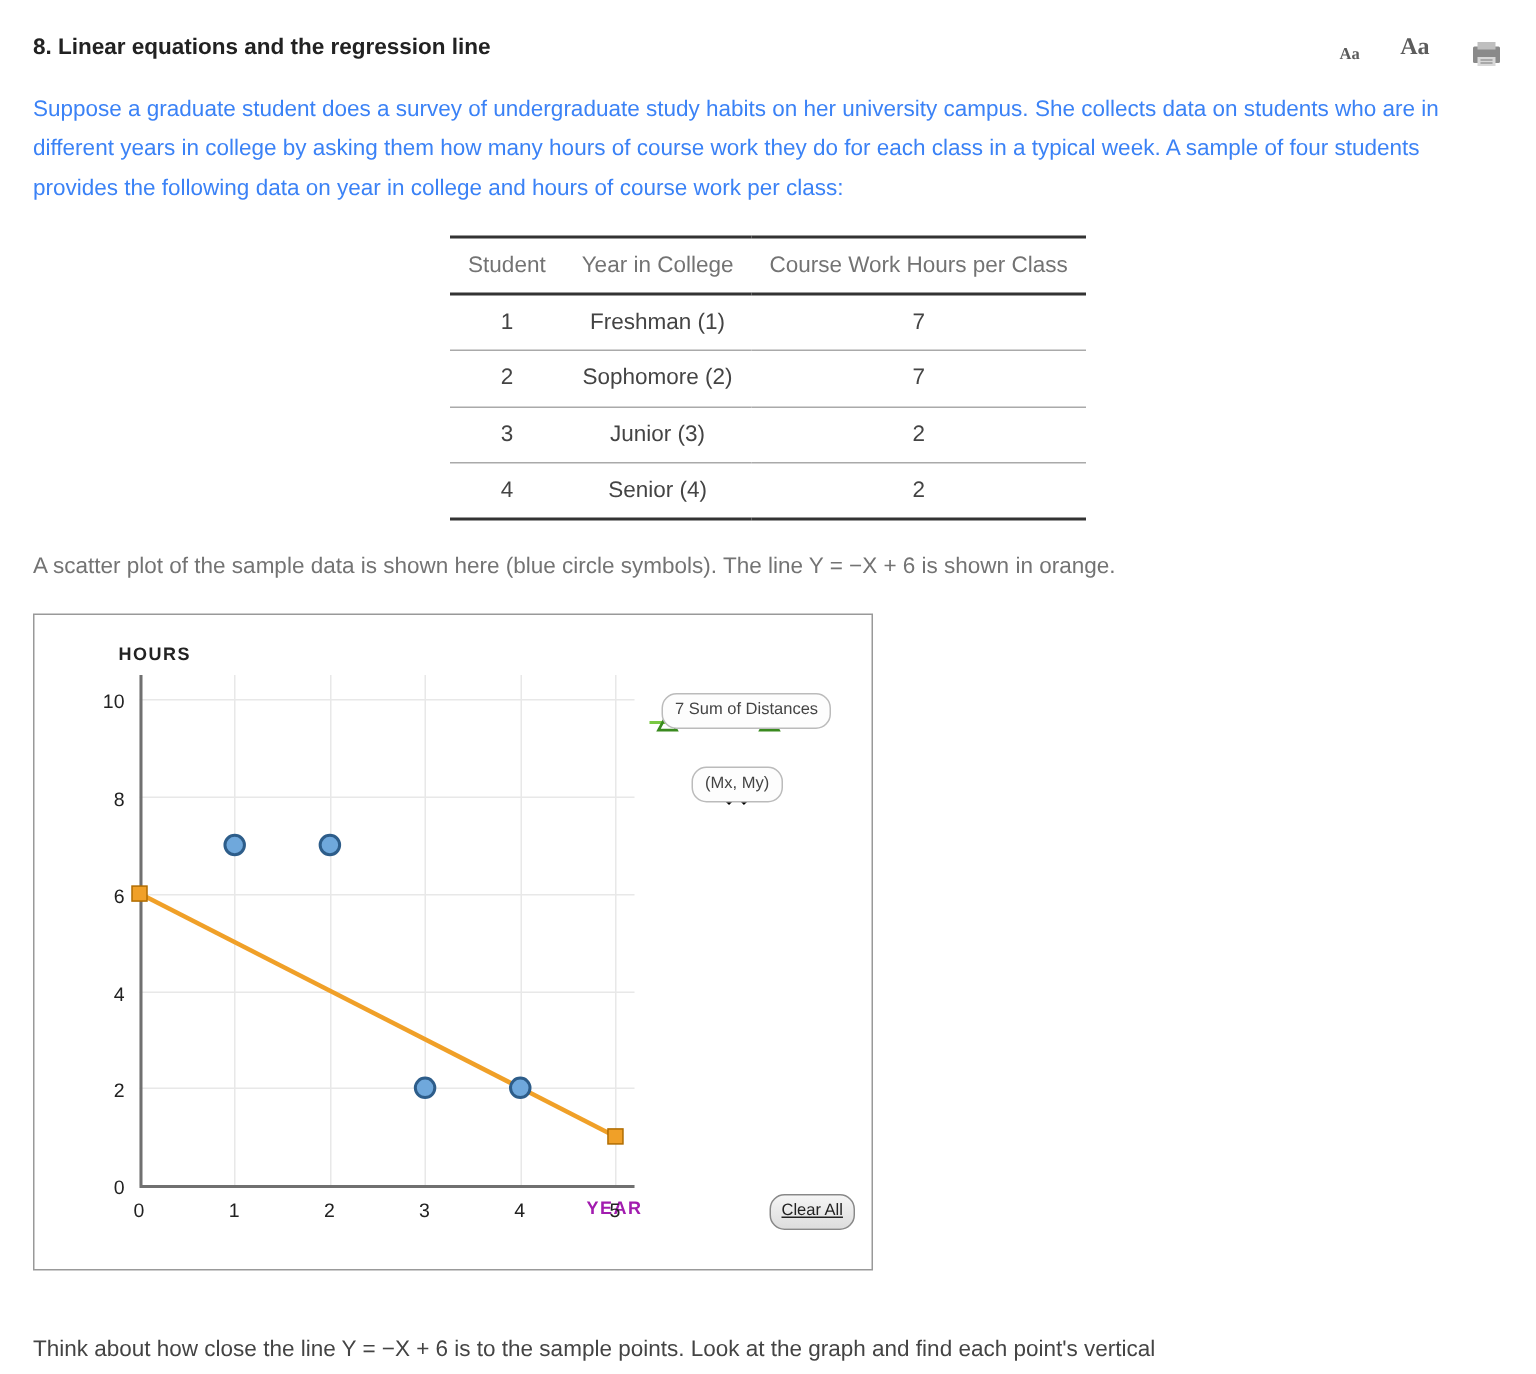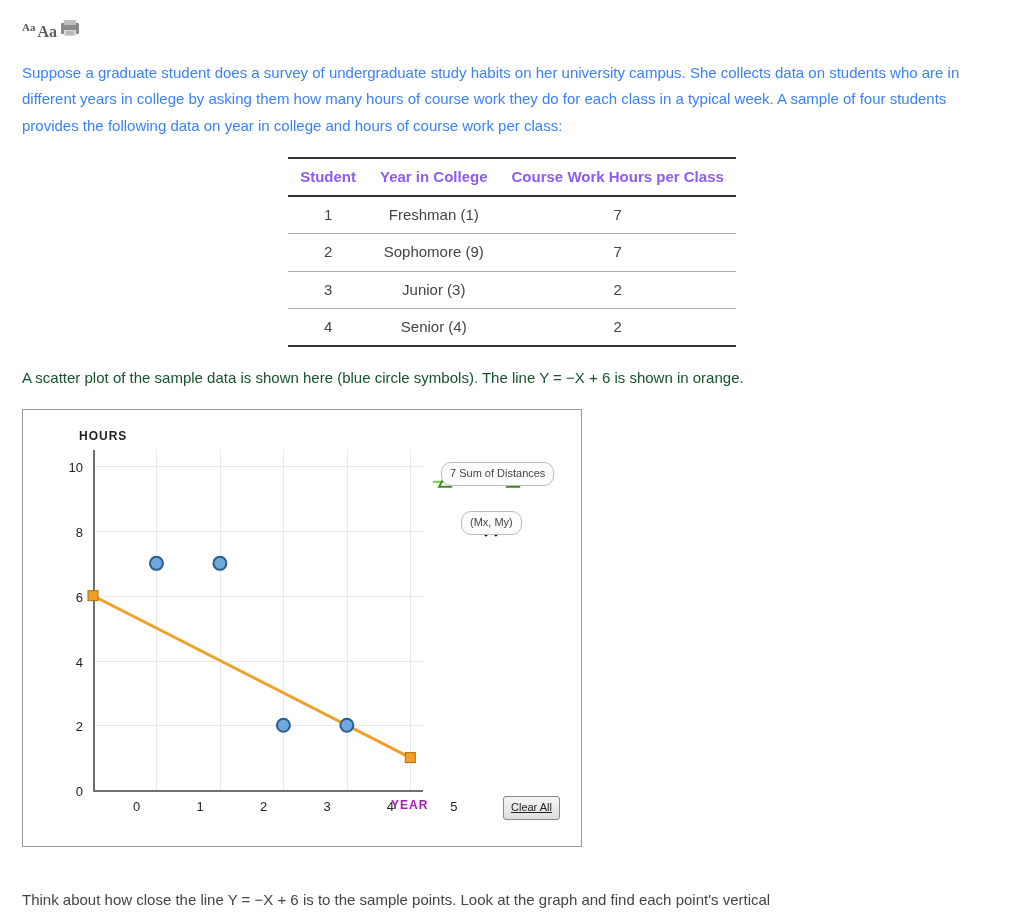--- a/index.html
+++ b/index.html
@@ -18,50 +18,50 @@
     justify-content: space-between;
     align-items: center;
     margin-bottom: 14px;
   }
   .title {
     font-weight: bold;
     color: #222;
   }
   .toolbar {
     display: flex;
-    align-items: flex-start;
-    gap: 2px;
+    align-items: flex-end;
+    gap: 27px;
   }
   .aa-small { font-size: 11px; font-weight: bold; color: #5c5c5c; font-family: Georgia, serif; cursor: pointer;}
   .aa-large { font-size: 16px; font-weight: bold; color: #5c5c5c; font-family: Georgia, serif; cursor: pointer;}
   .print-icon {
     width: 22px; height: 20px;
     display: inline-block;
     cursor: pointer;
   }
   p.intro { margin: 0 0 18px 0; color:#3b82f6; }
   table.data {
     margin: 8px auto 18px auto;
     border-collapse: collapse;
   }
   table.data th {
     text-align: left;
     padding: 5px 12px;
     border-top: 2px solid #333;
     border-bottom: 2px solid #333;
-    font-weight: bold;
-    color:#8b5cf6;
+    font-weight: normal;
+    color:#737373;
   }
   table.data td {
     text-align: center;
     padding: 5px 12px;
     border-bottom: 1px solid #aaa;
   }
   table.data tr:last-child td { border-bottom: 2px solid #333; }
-  p.caption { margin: 12px 0 18px 0; color:#14532d;}
+  p.caption { margin: 12px 0 18px 0; color:#737373;}
   .chart-box {
     border: 1px solid #999;
     width: 560px;
     padding: 12px 10px 14px 10px;
     position: relative;
   }
   .chart-inner { position: relative; height: 410px; width: 100%; }
   .y-title {
     position: absolute;
     top: 0; left: 44px;
@@ -77,21 +77,20 @@
     transform: translateX(-50%);
     font-size: 12px;
     font-weight: bold;
     color: #a21caf;
     letter-spacing: 1px;
   }
   .tick-y, .tick-x {
     position: absolute;
     font-size: 13px;
     color: #222;
-    margin-left: 44px;
   }
   .grid-v, .grid-h { position: absolute; background: #e8e8e8; }
   .axis-v, .axis-h { position: absolute; background: #707070; }
   .pill {
     position: absolute;
     font-size: 11px;
     color: #444;
     background: #fdfdfd;
     border: 1px solid #bbb;
     border-radius: 10px;
@@ -107,20 +106,21 @@
     border-radius: 3px;
     padding: 1px 7px;
     cursor: pointer;
     text-decoration: underline;
   }
 </style>
 </head>
 <body>
 
 <div class="header-row">
+  <span class="title">8.  Linear equations and the regression line</span>
   <span class="toolbar">
     <span class="aa-small">Aa</span>
     <span class="aa-large">Aa</span>
     <span class="print-icon">
       <svg width="22" height="20" viewBox="0 0 22 20">
         <rect x="2" y="5" width="18" height="11" rx="1" fill="#8a8a8a"></rect>
         <rect x="5" y="2" width="12" height="5" fill="#bfbfbf"></rect>
         <rect x="5" y="12" width="12" height="6" fill="#d8d8d8"></rect>
         <line x1="7" y1="14" x2="15" y2="14" stroke="#888" stroke-width="0.8"></line>
         <line x1="7" y1="16" x2="15" y2="16" stroke="#888" stroke-width="0.8"></line>
@@ -140,21 +140,21 @@
   </tr>
     </thead>
   <tbody id="tbody">
       <tr>
         <td>1</td>
         <td>Freshman (1)</td>
         <td>7</td>
       </tr>
       <tr>
         <td>2</td>
-        <td>Sophomore (9)</td>
+        <td>Sophomore (2)</td>
         <td>7</td>
       </tr>
       <tr>
         <td>3</td>
         <td>Junior (3)</td>
         <td>2</td>
       </tr>
       <tr>
         <td>4</td>
         <td>Senior (4)</td>
@@ -206,17 +206,17 @@
         <line x1="400" y1="59.73333333333335" x2="498" y2="59.73333333333335" stroke="#7ac943" stroke-width="2"></line>
         <polygon points="412,53.73333333333335 406,64.73333333333335 418,64.73333333333335" fill="none" stroke="#3a8a1f" stroke-width="1.8"></polygon>
         <polygon points="480,53.73333333333335 474,64.73333333333335 486,64.73333333333335" fill="none" stroke="#3a8a1f" stroke-width="1.8"></polygon>
         <g>
           <line x1="452" y1="101.65714285714287" x2="464" y2="113.65714285714287" stroke="#000" stroke-width="3"></line>
           <line x1="452" y1="113.65714285714287" x2="464" y2="101.65714285714287" stroke="#000" stroke-width="3"></line>
         </g>
       </svg>
       <div class="pill" style="left:408px;top:40.190476190476204px;">7 Sum of Distances</div>
       <div class="pill" style="left:428px;top:89px;">(Mx, My)</div>
-      <div class="btn" style="left:470px;top:374px;">Clear All</div>
+      <div class="btn" style="left:480px;top:374px;border-radius:10px;">Clear All</div>
     </div>
 </div>
 
 <p style="margin-top:40px;">Think about how close the line Y = −X + 6 is to the sample points. Look at the graph and find each point's vertical</p>
 
 </body></html>

